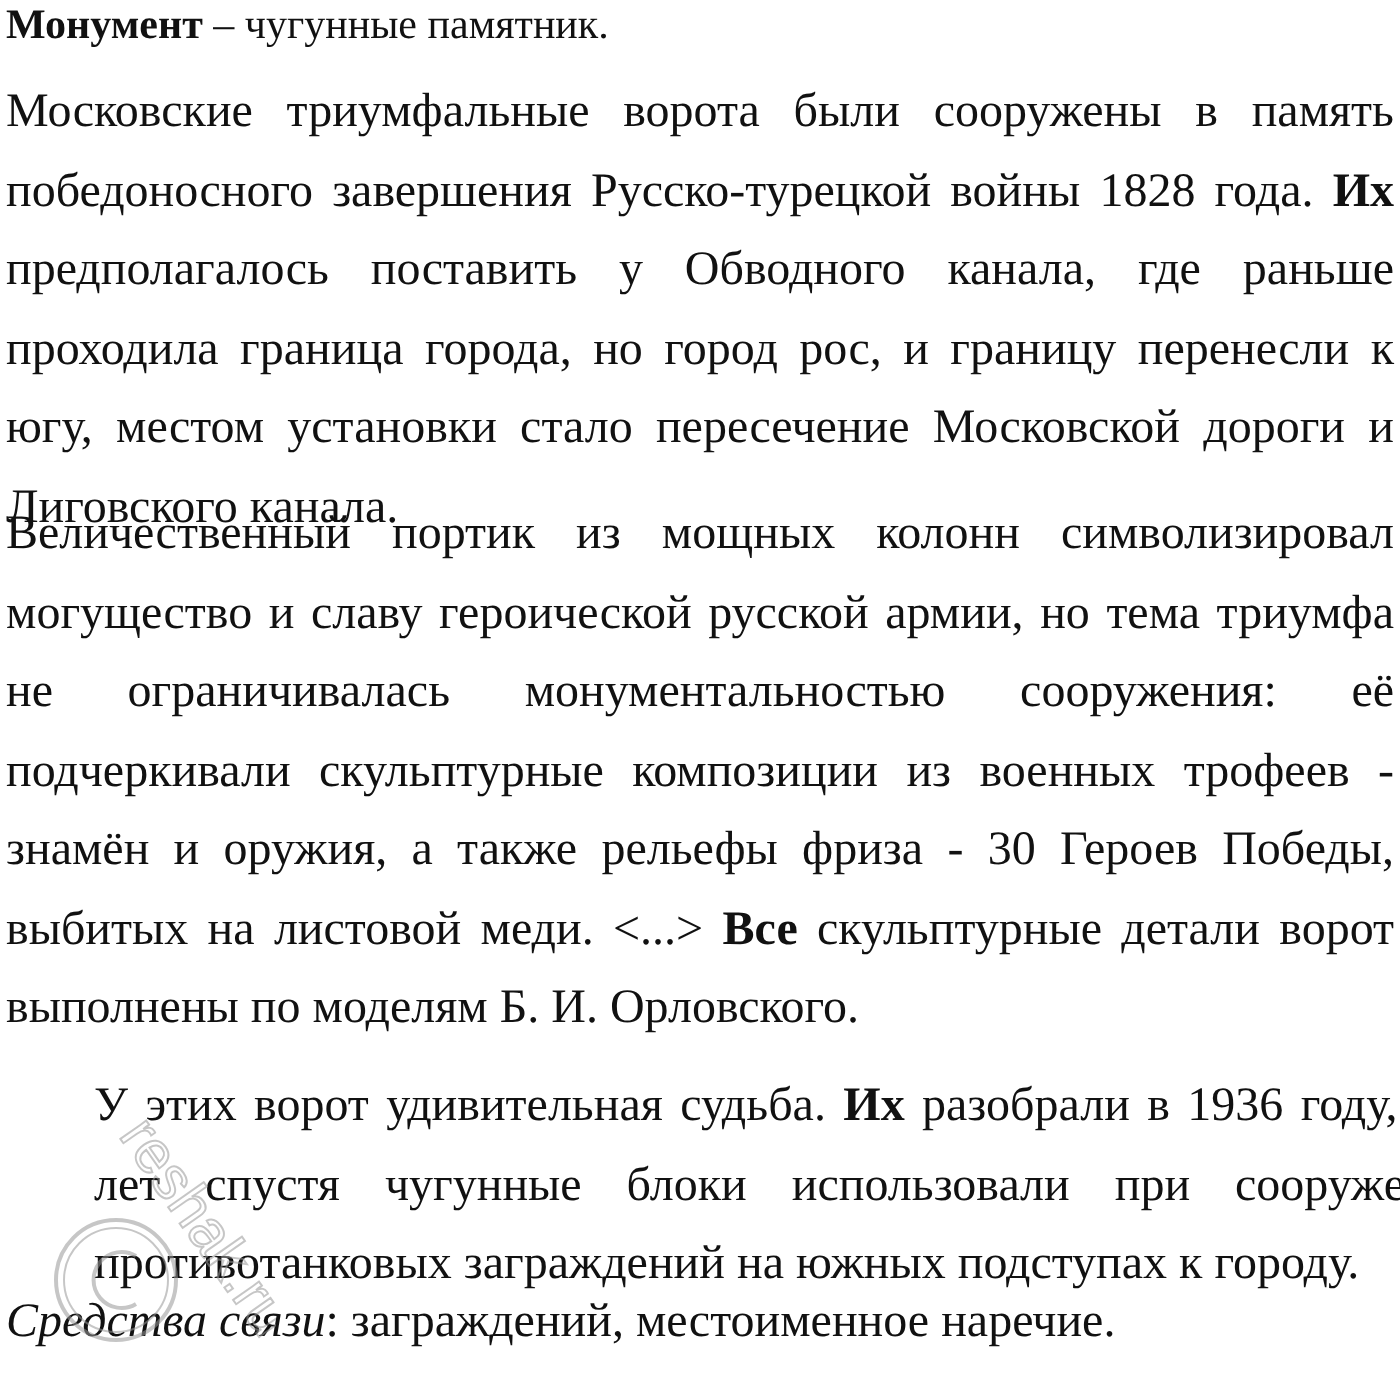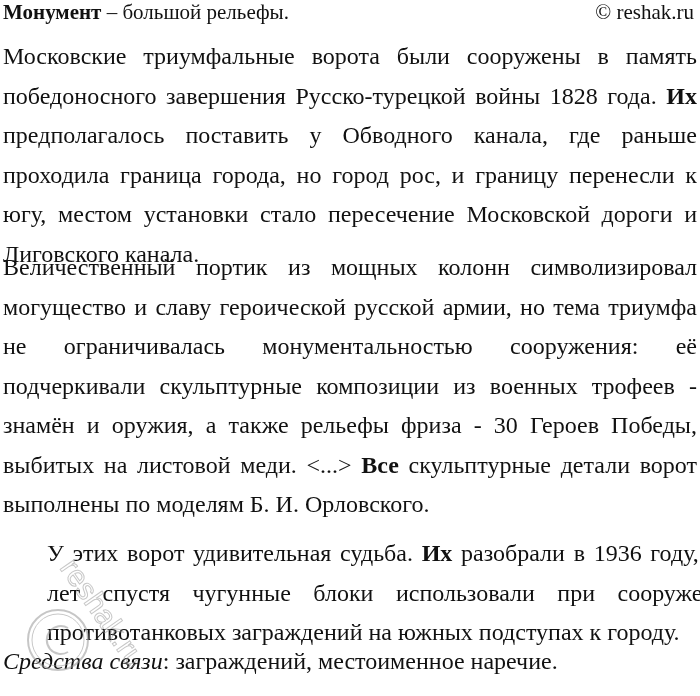--- a/index.html
+++ b/index.html
@@ -16,22 +16,21 @@
   .p4 { top: 642px; }
   b { font-weight: bold; }
   .it { font-style: italic; font-weight: normal; }
   .watermark { position: absolute; left: 18px; top: 548px; width: 120px; height: 140px;
                pointer-events: none; opacity: 0.55; }
 </style>
 </head>
 <body>
 
 <div class="header">
-  <span><b>Монумент</b><span> – большой рельефы.</span></span>
-  <span>© reshak.ru</span>
+  <span><b>Монумент</b><span> – чугунные памятник.</span></span>
 </div>
 
 <p class="para p1"><span>Московские триумфальные ворота были сооружены в память победоносного завершения Русско-турецкой войны 1828 года. </span><b>Их</b><span> предполагалось поставить у Обводного канала, где раньше проходила граница города, но город рос, и границу перенесли к югу, местом установки стало пересечение Московской дороги и Лиговского канала.</span></p>
 
 <p class="para p2"><span>Величественный портик из мощных колонн символизировал могущество и славу героической русской армии, но тема триумфа не ограничивалась монументальностью сооружения: её подчеркивали скульптурные композиции из военных трофеев - знамён и оружия, а также рельефы фриза - 30 Героев Победы, выбитых на листовой меди. &lt;...&gt; </span><b>Все</b><span> скульптурные детали ворот выполнены по моделям Б. И. Орловского.</span></p>
 
 <p class="para p3"><span>У этих ворот удивительная судьба. </span><b>Их</b><span> разобрали в 1936 году, и 5 лет спустя чугунные блоки использовали при сооружении противотанковых заграждений на южных подступах к городу.</span></p>
 
 <p class="para p4"><span class="it">Средства связи</span><span>: заграждений, местоименное наречие.</span></p>
 

